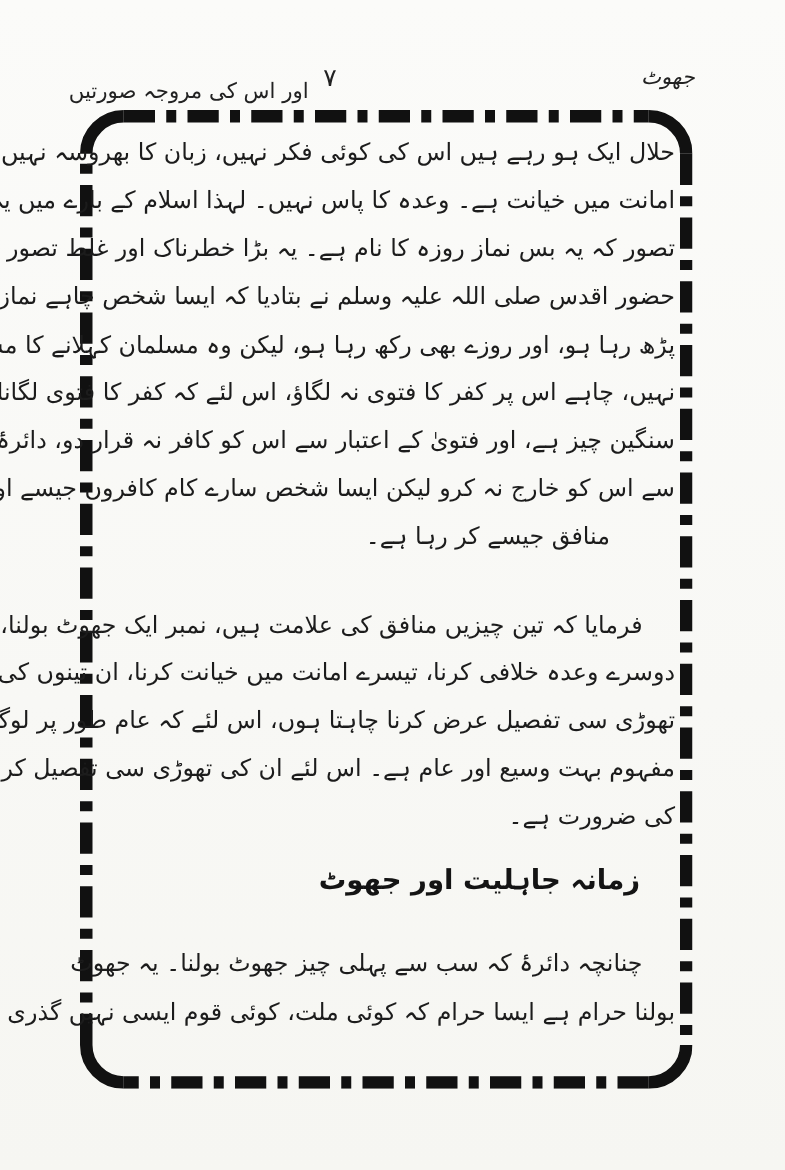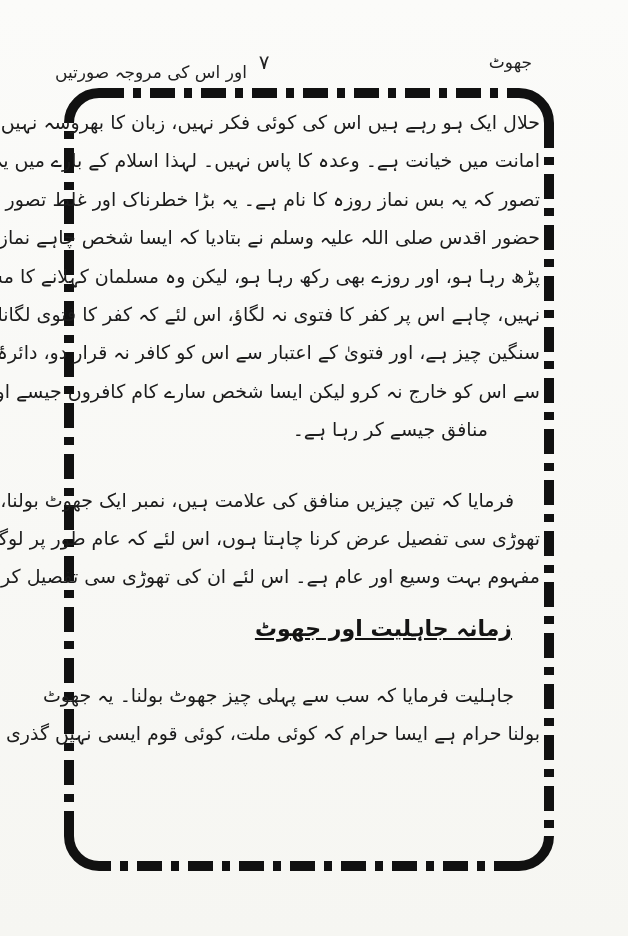--- a/index.html
+++ b/index.html
@@ -25,21 +25,21 @@
   .running-head {
     position: absolute;
     top: 48px;
     left: 0;
     width: 100%;
     height: 32px;
     direction: rtl;
     font-size: 17px;
     color: #222;
   }
-  .head-right  { position: absolute; right: 96px;  top: 4px; }
+  .head-right  { position: absolute; right: 72px;  top: 4px; font-style: italic; }
   .head-center { position: absolute; left: 244px;  top: 2px; width: 40px; text-align: center; font-size: 20px; }
   .head-left   { position: absolute; left: 55px;   top: 14px; }
 
   
   .frame {
     position: absolute;
     left: 64px;
     top: 88px;
     width: 490px;
     height: 783px;
@@ -73,21 +73,20 @@
   .line.indent { padding-right: 26px; margin-top: 32px; }
   .line.inset  { padding-right: 52px; }
 
   .section-heading {
     margin: 18px 28px 4px 0;
     font-size: 22px;
     font-weight: bold;
     text-align: right;
     line-height: 30px;
     color: #141414;
-    text-decoration: underline;
   }
 </style>
 </head>
 <body>
 
 <div class="page">
 
   <div class="running-head">
     <span class="head-right">جھوٹ</span>
     <span class="head-center">۷</span>
@@ -113,22 +112,24 @@
     <div class="line">امانت میں خیانت ہے۔ وعدہ کا پاس نہیں۔ لہذا اسلام کے بارے میں یہ</div>
     <div class="line">تصور کہ یہ بس نماز روزہ کا نام ہے۔ یہ بڑا خطرناک اور غلط تصور ہے۔</div>
     <div class="line">حضور اقدس صلی اللہ علیہ وسلم نے بتادیا کہ ایسا شخص چاہے نماز بھی</div>
     <div class="line">پڑھ رہا ہو، اور روزے بھی رکھ رہا ہو، لیکن وہ مسلمان کہلانے کا مستحق</div>
     <div class="line">نہیں، چاہے اس پر کفر کا فتوی نہ لگاؤ، اس لئے کہ کفر کا فتوی لگانا بڑی</div>
     <div class="line">سنگین چیز ہے، اور فتویٰ کے اعتبار سے اس کو کافر نہ قرار دو، دائرۂ اسلام</div>
     <div class="line">سے اس کو خارج نہ کرو لیکن ایسا شخص سارے کام کافروں جیسے اور</div>
     <div class="line end inset">منافق جیسے کر رہا ہے۔</div>
 
     <div class="line indent">فرمایا کہ تین چیزیں منافق کی علامت ہیں، نمبر ایک جھوٹ بولنا،</div>
+    <div class="line">دوسرے وعدہ خلافی کرنا، تیسرے امانت میں خیانت کرنا، ان تینوں کی</div>
     <div class="line">تھوڑی سی تفصیل عرض کرنا چاہتا ہوں، اس لئے کہ عام طور پر لوگوں</div>
     <div class="line">مفہوم بہت وسیع اور عام ہے۔ اس لئے ان کی تھوڑی سی تفصیل کرنے</div>
+    <div class="line end">کی ضرورت ہے۔</div>
 
     <h2 class="section-heading">زمانہ جاہلیت اور جھوٹ</h2>
 
-    <div class="line indent">جاہلیت فرمایا کہ سب سے پہلی چیز جھوٹ بولنا۔ یہ جھوٹ</div>
+    <div class="line indent">چنانچہ دائرۂ کہ سب سے پہلی چیز جھوٹ بولنا۔ یہ جھوٹ</div>
     <div class="line">بولنا حرام ہے ایسا حرام کہ کوئی ملت، کوئی قوم ایسی نہیں گذری جس میں</div>
 
   </div>
 </div>
 
 </body></html>

